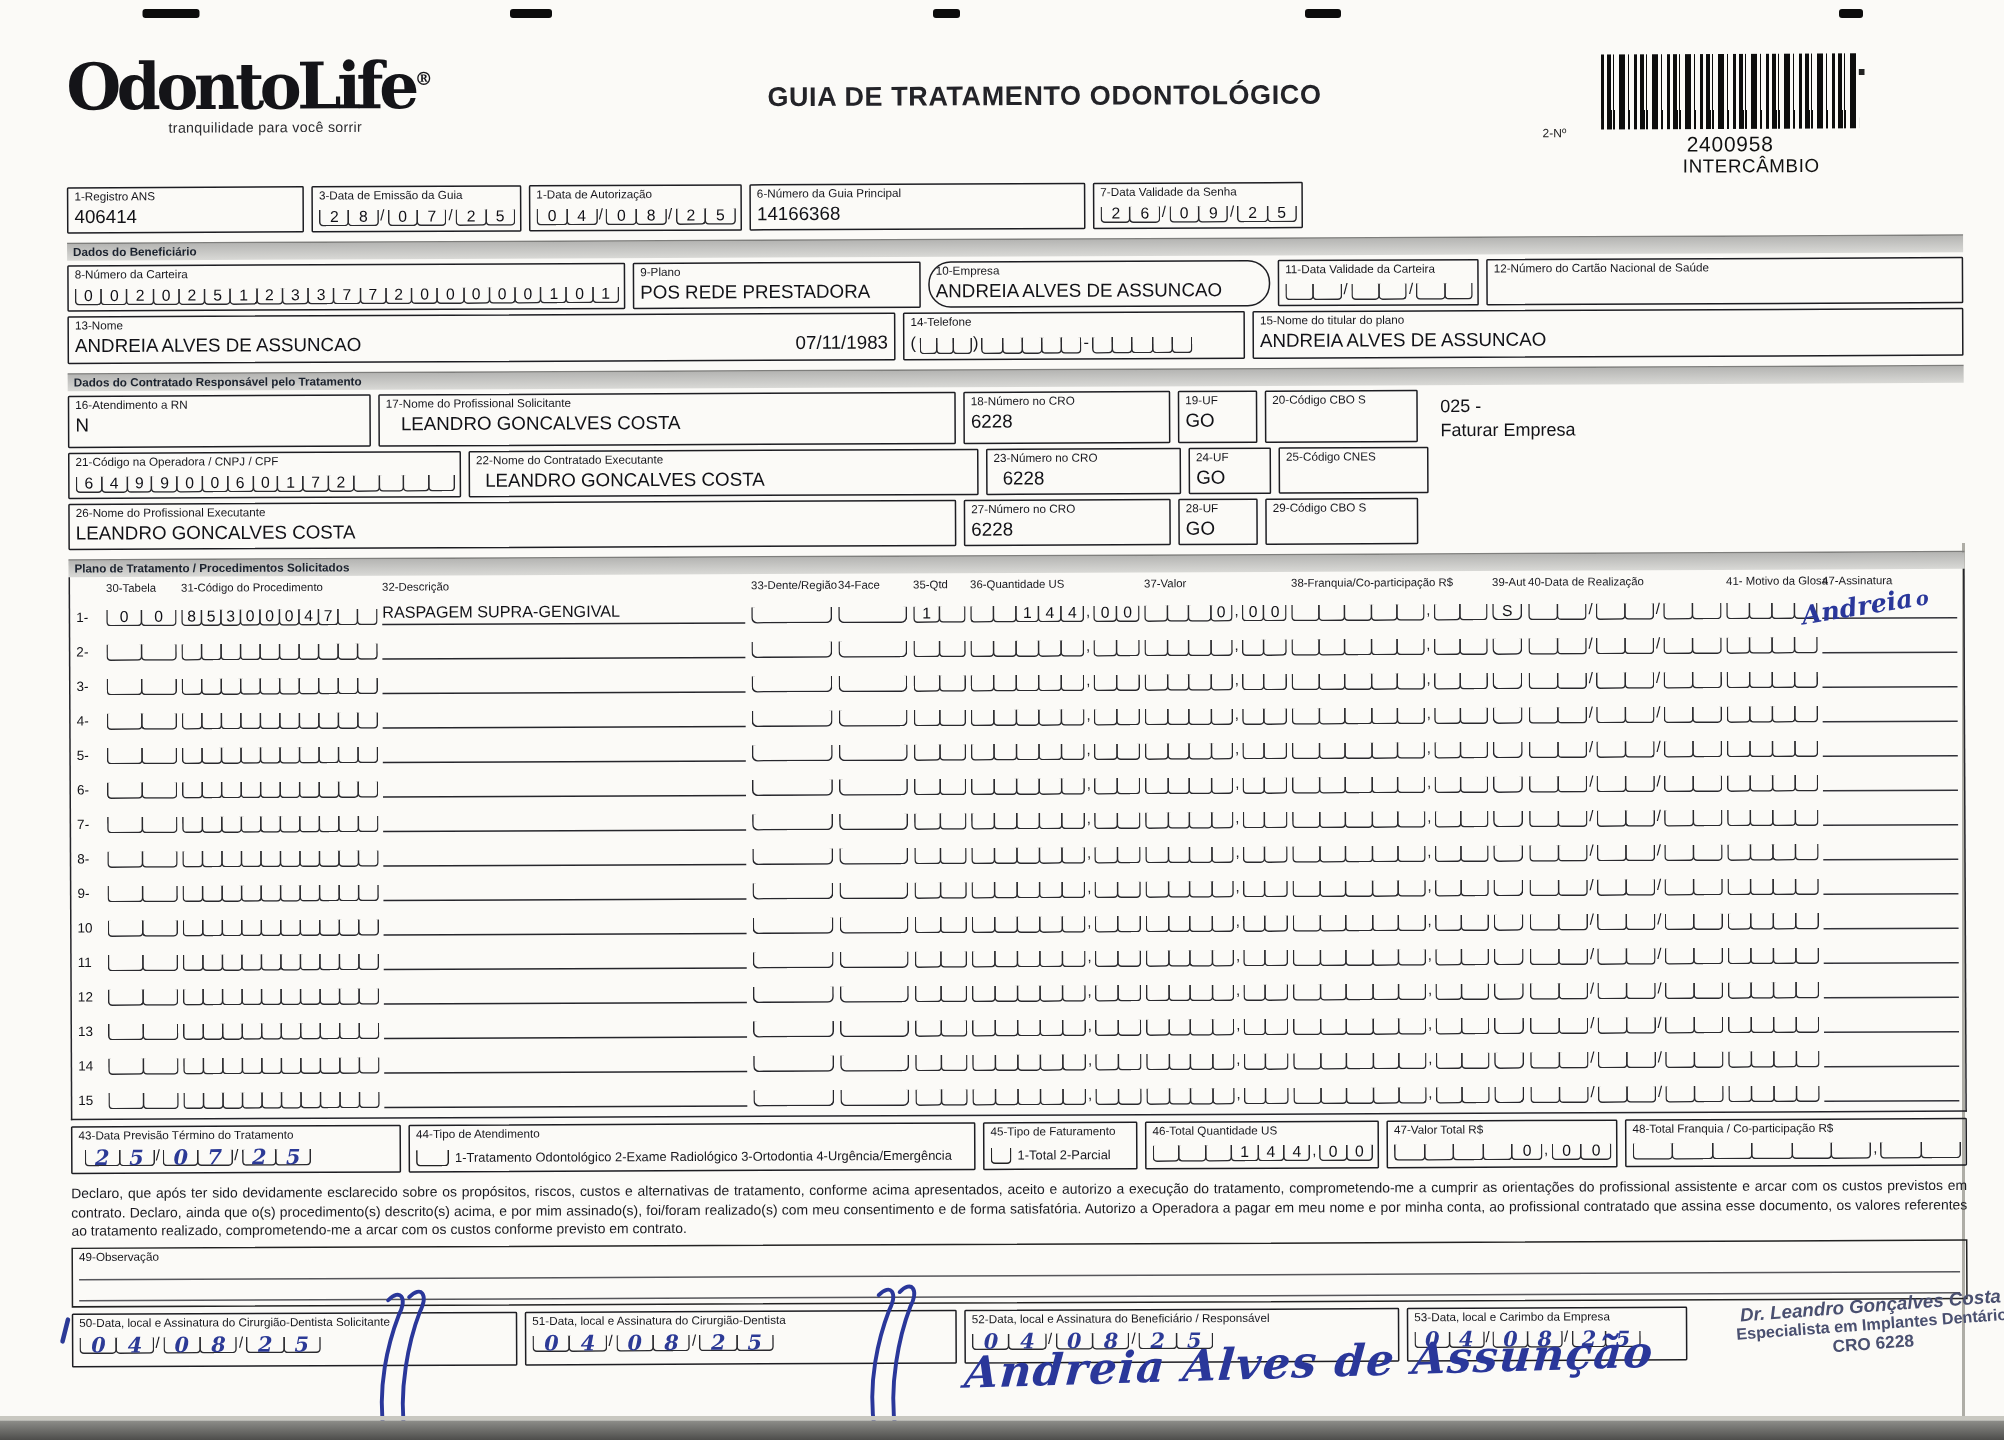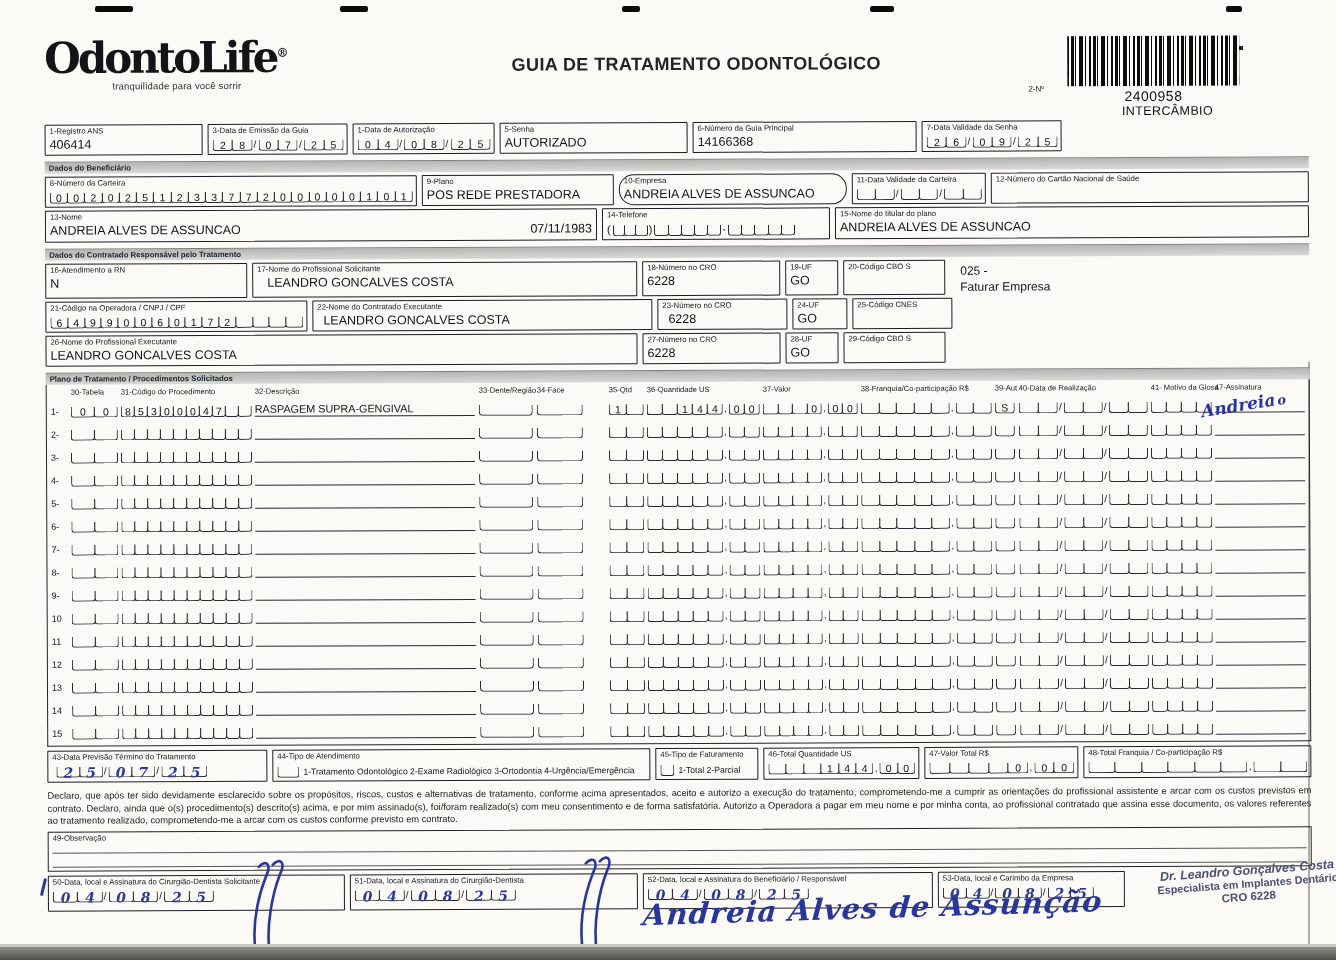--- a/index.html
+++ b/index.html
@@ -42,21 +42,21 @@
 .ptxt{font-size:11px;line-height:13px;}
 .chk{display:inline-block;width:22px;height:11px;border:1.2px solid #222;border-top:none;border-radius:0 0 3px 3px;vertical-align:middle;margin-right:4px;}
 .opts{font-size:8.6px;margin-top:6px;color:#17171d;white-space:nowrap;}
 .faturar{margin-left:10px;padding-top:4px;font-size:12px;line-height:1.3;color:#121217;white-space:nowrap;}
 
 .tbl{border-left:1.6px solid #24242a;border-right:1.6px solid #24242a;border-bottom:1.6px solid #24242a;padding:0 4px 2px;margin-top:0;}
 .thead{display:flex;gap:4px;padding:3px 0 2px;font-size:7.6px;color:#17171d;}
 .thead span{white-space:nowrap;overflow:visible;}
 .trow{display:flex;gap:4px;height:23px;align-items:flex-end;padding-bottom:4px;}
 .col-num{width:16px;}.col-tab{width:46px;}.col-cod{width:130px;}.col-desc{flex:1;}
-.col-dente{width:54px;}.col-face{width:46px;}.col-qtd{width:34px;margin-left:22px;}.col-us{width:112px;}
+.col-dente{width:54px;}.col-face{width:46px;}.col-qtd{width:34px;}.col-us{width:112px;}
 .col-val{width:94px;}.col-fran{width:130px;}.col-aut{width:20px;}.col-data{width:128px;}
 .col-glosa{width:60px;}.col-ass{width:90px;}
 .rnum{font-size:9px;line-height:12px;color:#121217;}
 .tdesc{border-bottom:1.2px solid #26262c;font-size:10.8px;line-height:13px;height:14px;white-space:nowrap;overflow:hidden;color:#121217;}
 .pbox{height:11px;border:1px solid #26262c;border-top:none;border-bottom-width:1.5px;border-radius:0 0 4px 4px;font-size:10.5px;line-height:10px;text-align:center;color:#121217;}
 .t-ass{border-bottom:1.1px solid #33333a;height:12px;position:relative;}
 .scrawl{position:absolute;left:-14px;bottom:-3px;font-family:"DejaVu Serif",serif;font-style:italic;font-weight:bold;color:#2a379a;font-size:17px;transform:rotate(-9deg);white-space:nowrap;}
 .scrawl:after{content:"o";margin-left:2px;font-size:13px;}
 
 .declaration{margin-top:7px;font-size:9.3px;line-height:1.34;text-align:justify;color:#1a1a20;}
@@ -135,24 +135,20 @@
             <span class="comb-g" style="flex: 2 1 0%;">
               <span class="c">0</span>
               <span class="c">8</span>
             </span>
             <span class="sep">/</span>
             <span class="comb-g" style="flex: 2 1 0%;">
               <span class="c">2</span>
               <span class="c">5</span>
             </span>
           </div>
-      </div>
-      <div class="fbox" style="width:188px;">
-        <div class="flabel">5-Senha</div>
-        <div class="fvalue">AUTORIZADO</div>
       </div>
       <div class="fbox" style="width:224px;">
         <div class="flabel">6-Número da Guia Principal</div>
         <div class="fvalue">14166368</div>
       </div>
       <div class="fbox" style="width:140px;">
         <div class="flabel">7-Data Validade da Senha</div>
         <div class="comb w100p">
             <span class="comb-g" style="flex: 2 1 0%;">
               <span class="c">2</span>

